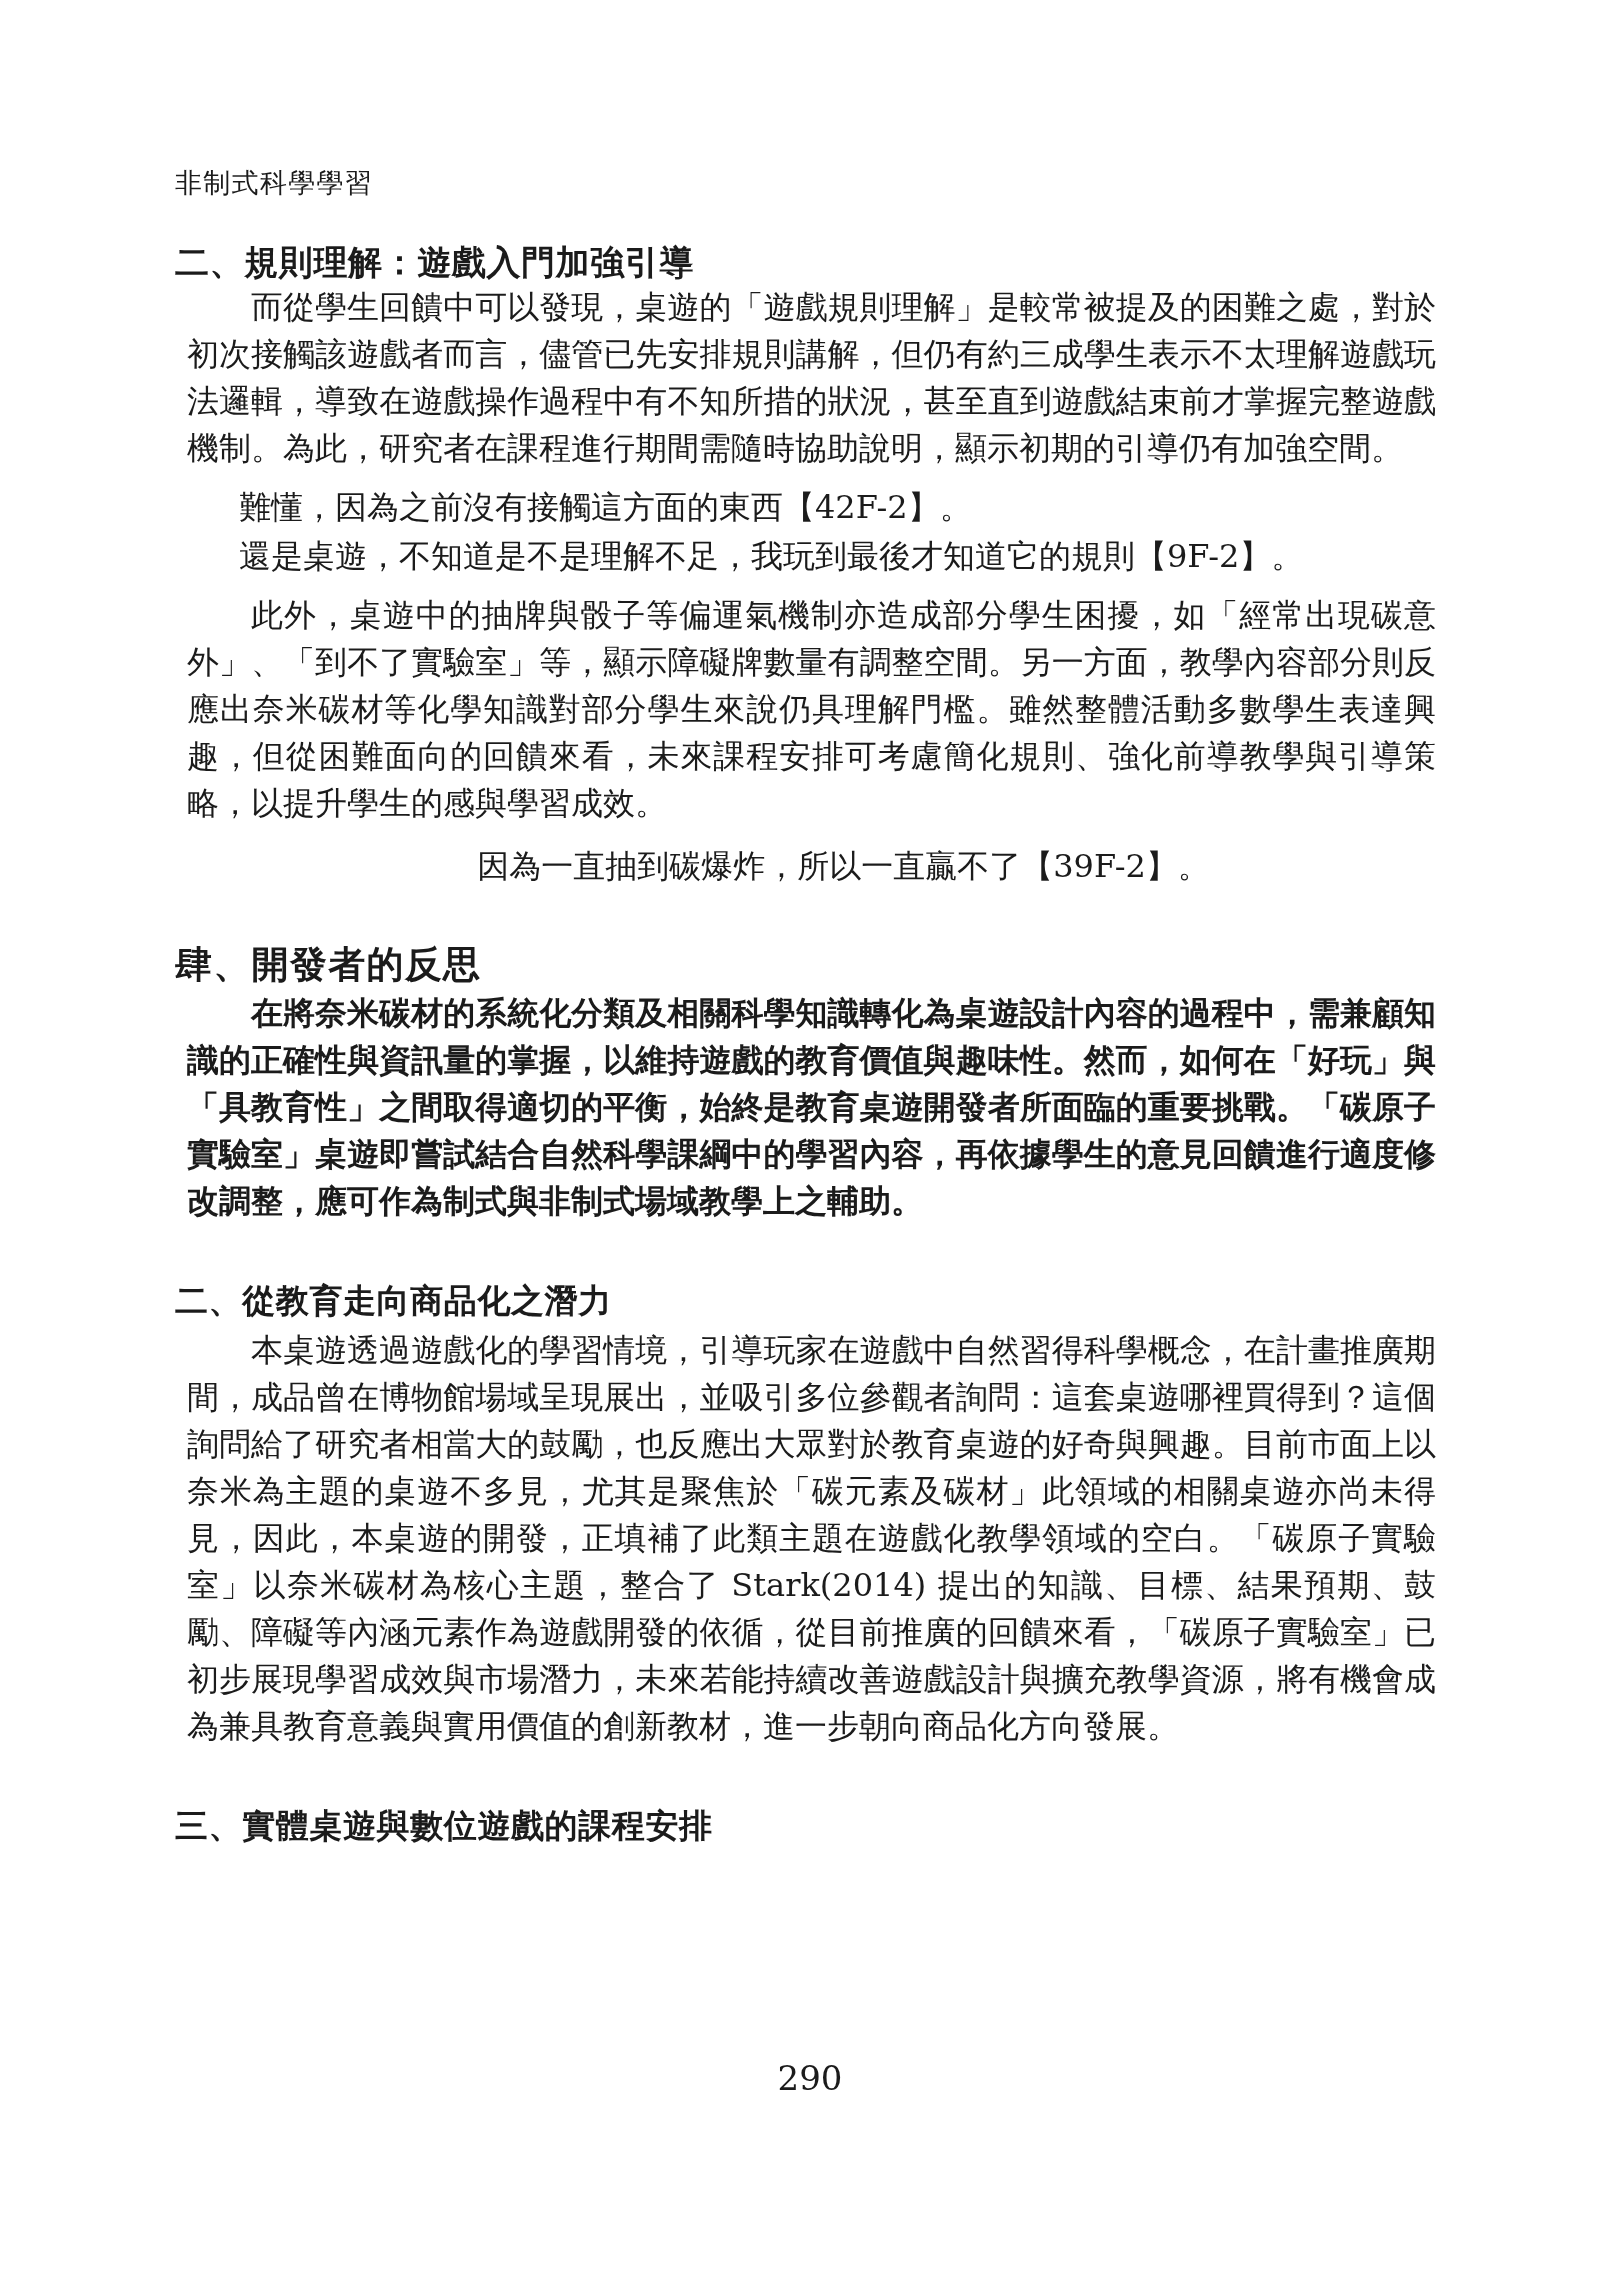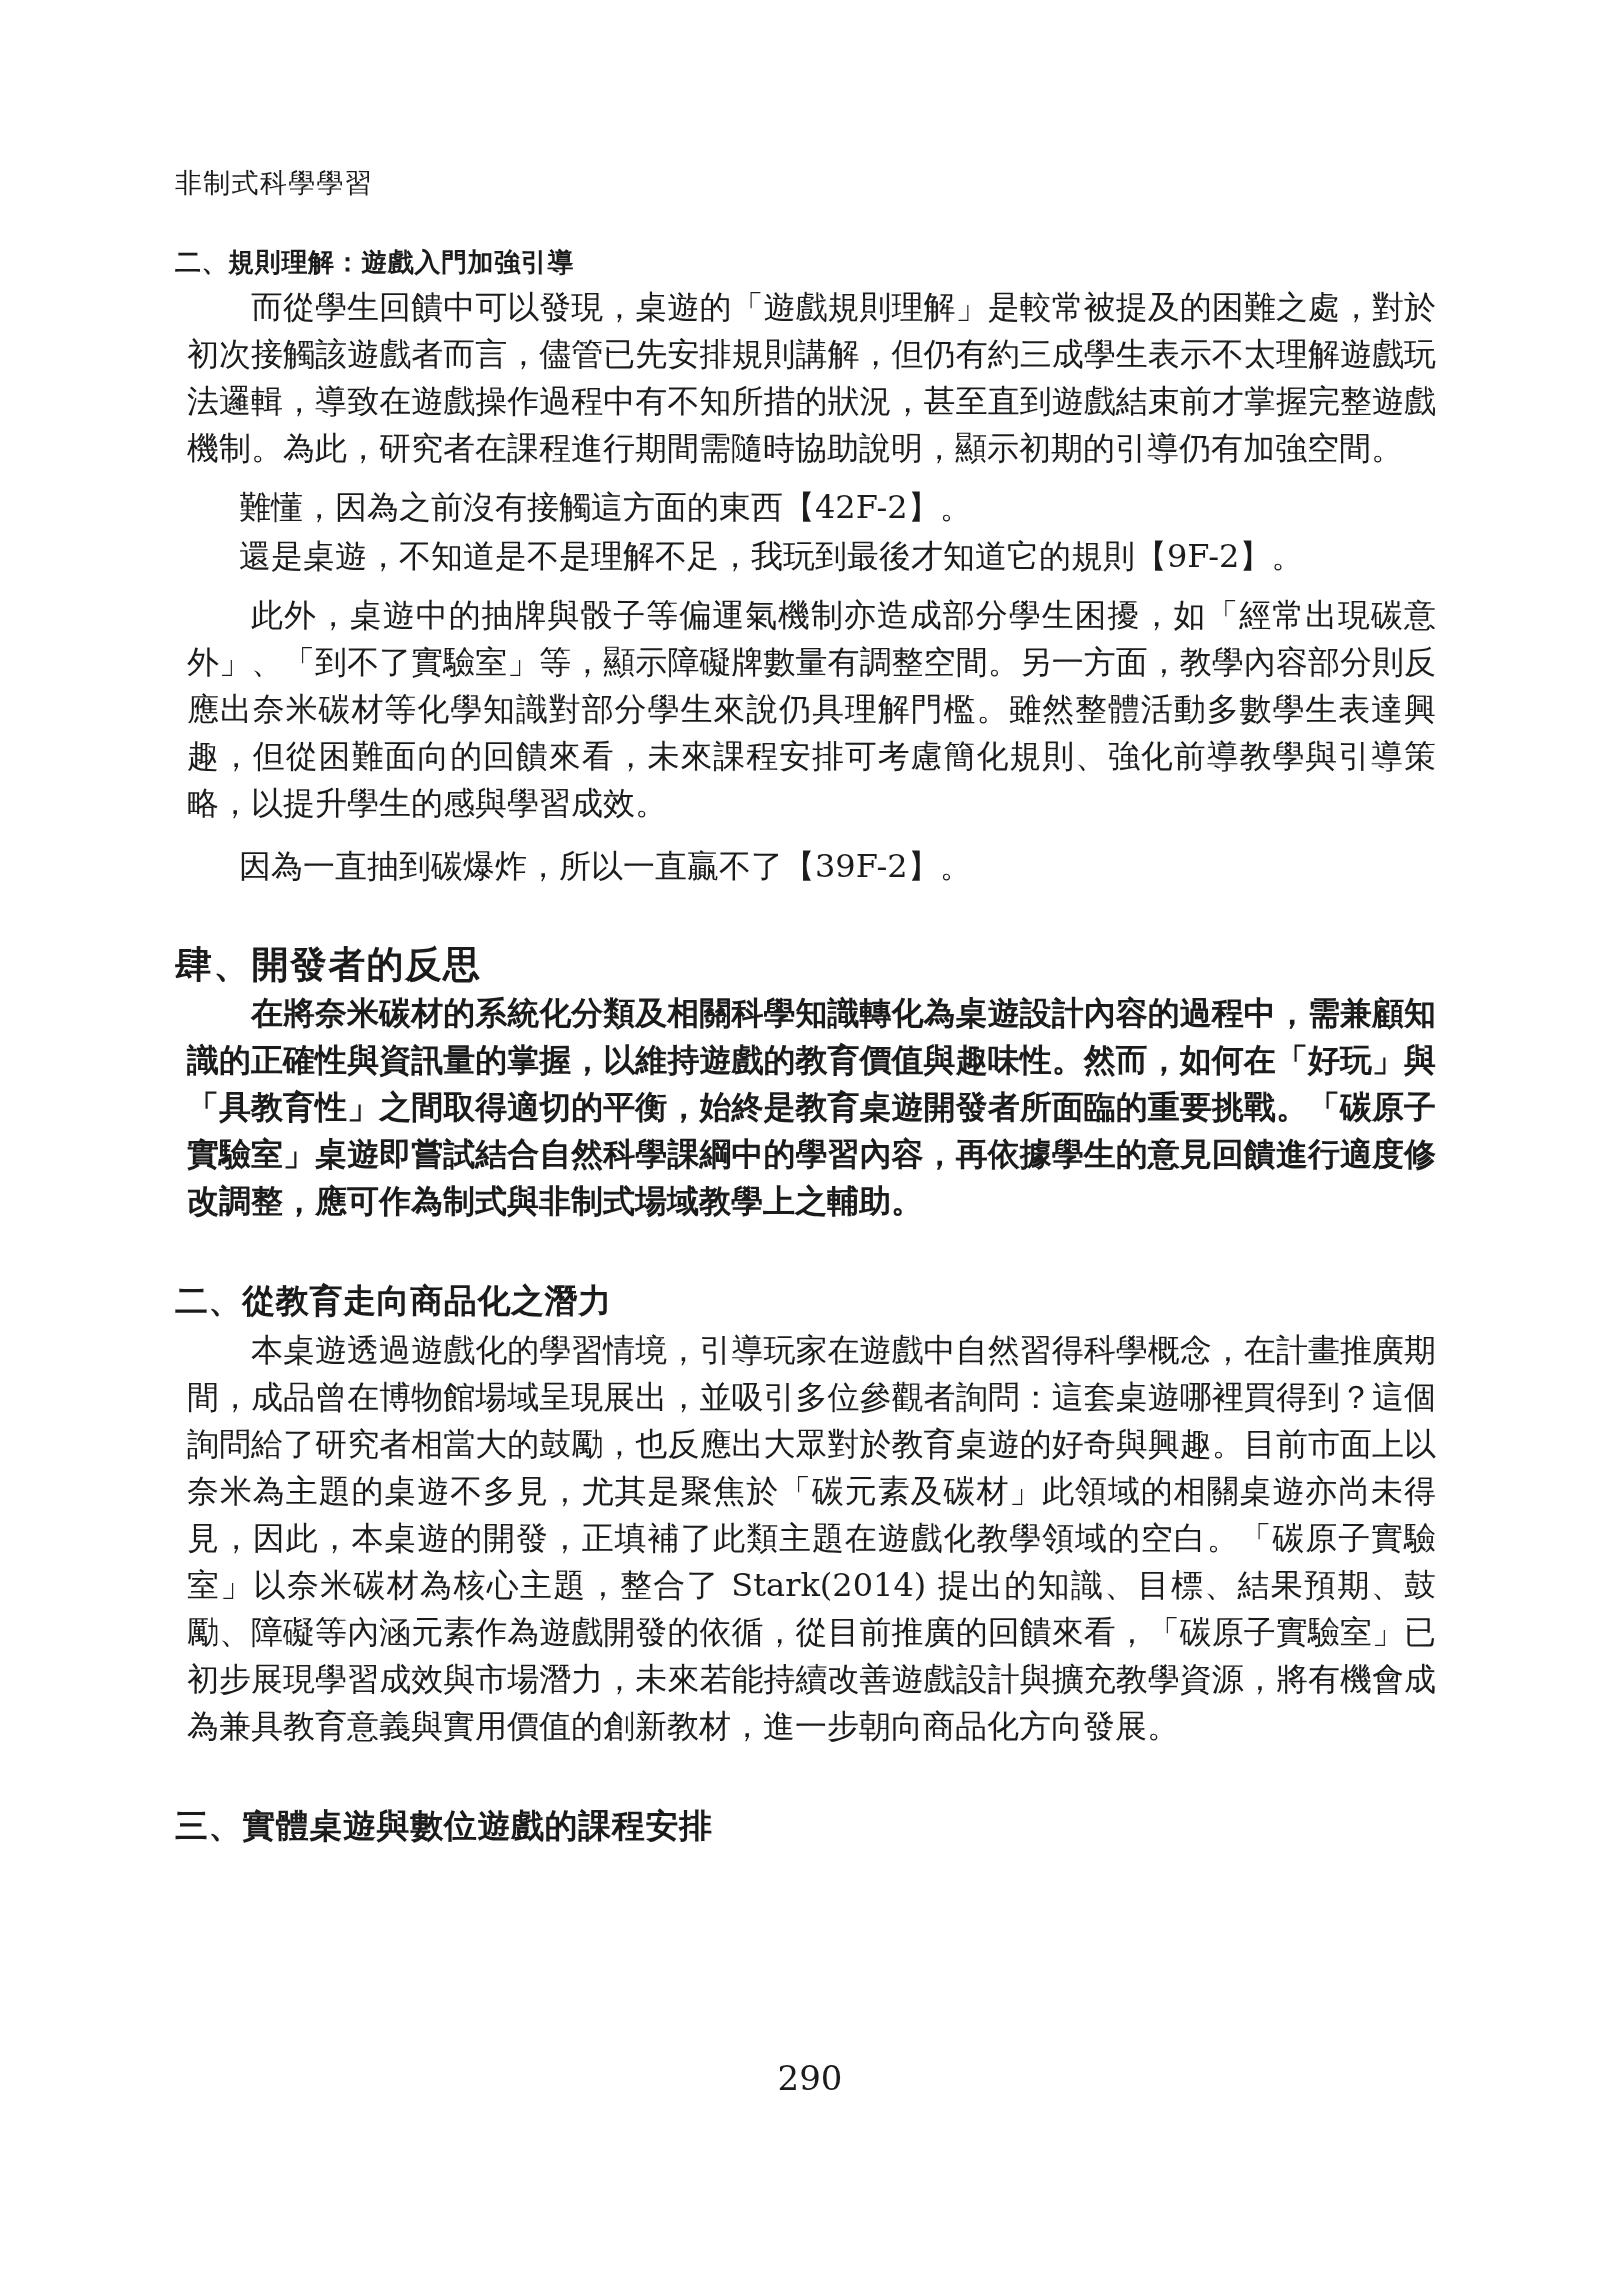--- a/index.html
+++ b/index.html
@@ -24,21 +24,21 @@
     line-height: 33px;
     letter-spacing: 1.3px;
   }
   .content {
     position: absolute;
     left: 175px;
     top: 242px;
     width: 1273px;
   }
   .section-heading {
-    font-size: 26px;
+    font-size: 34px;
     line-height: 41px;
     font-weight: bold;
     margin: 0;
     letter-spacing: 0.6px;
   }
   .part-heading {
     font-size: 37px;
     line-height: 48px;
     font-weight: bold;
     margin: 50px 0 0 0;
@@ -66,21 +66,21 @@
   p.body-para.after-head2 { margin-top: 6.4px; }
   .quote-line {
     font-size: 32px;
     line-height: 47px;
     margin: 0;
     text-indent: 2em;
     white-space: nowrap;
   }
   .quote-line.q1 { margin-top: 6.4px; }
   .quote-line.q2 { margin-top: 1.3px; }
-  .quote-line.q3 { margin-top: 16px; }
+  .quote-line.q3 { margin-top: 16px; text-align: center; }
   .page-number {
     position: absolute;
     left: 0;
     right: 0;
     top: 2060px;
     text-align: center;
     font-size: 34px;
     line-height: 37px;
   }
 </style>

